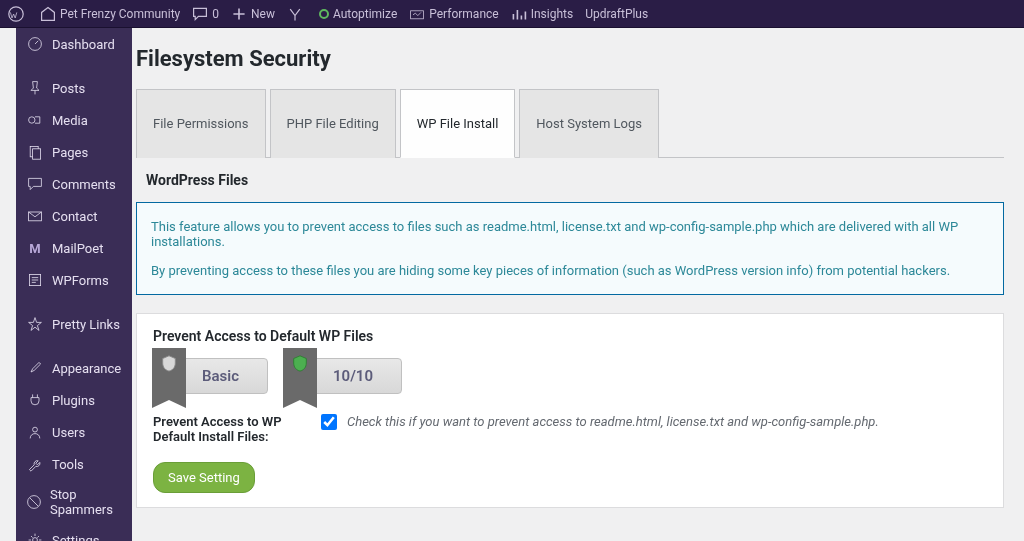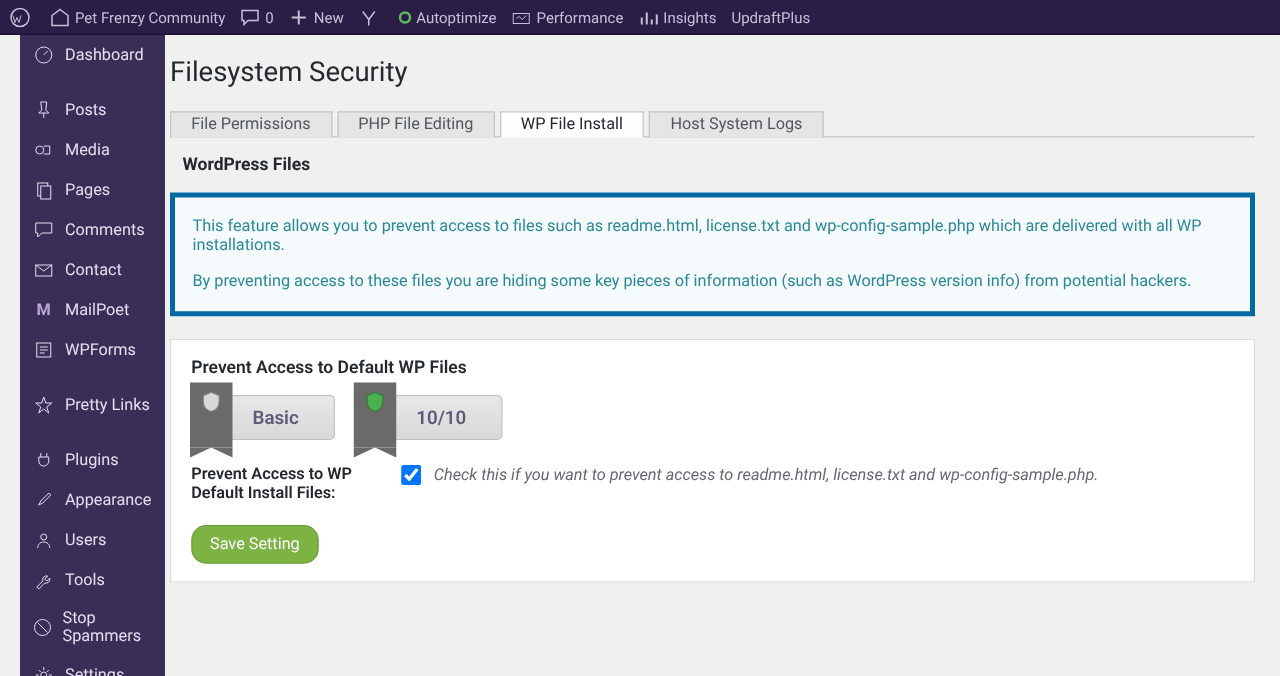--- a/index.html
+++ b/index.html
@@ -6,39 +6,39 @@
 body{background:#f0f0f1;width:1024px;height:541px;overflow:hidden}
 .toolbar{background:#2a1d46;height:28px;display:flex;align-items:center;padding:4px 8px;color:#c8bfd8;font-size:12px;border-bottom:1px solid #1a1030}
 .tb-item{display:flex;align-items:center;margin-right:12px;cursor:pointer;height:100%}
 .tb-item svg,.tb-item .ico{width:16px;height:16px;margin-right:4px;fill:#c8bfd8}
 .tb-circle{width:10px;height:10px;border:2px solid #5fb85f;border-radius:50%;margin-right:4px}
 .sidebar{position:absolute;left:16px;top:28px;width:116px;background:#3a2d56;height:513px}
 .side-item{display:flex;align-items:center;padding:7px 10px;color:#e5dff0;font-size:13px;cursor:pointer}
 .side-item .ico{width:18px;height:18px;margin-right:8px;display:flex;align-items:center;justify-content:center}
 .side-item svg{width:16px;height:16px;fill:#b8a8d8}
 .main{position:absolute;left:116px;top:28px;right:0;padding:18px 20px}
-h1{font-size:22px;font-weight:400;color:#23282d;margin-bottom:18px}
+h1{font-size:22px;font-weight:700;color:#23282d;margin-bottom:18px}
 .tabs{display:flex;border-bottom:1px solid #c3c4c7;margin-bottom:14px}
-.tab{padding:2px 16px;background:#e5e5e5;border:1px solid #c3c4c7;border-bottom:none;margin-right:4px;margin-bottom:-1px;font-size:13px;color:#50575e;cursor:pointer}
+.tab{padding:26px 16px;background:#e5e5e5;border:1px solid #c3c4c7;border-bottom:none;margin-right:4px;margin-bottom:-1px;font-size:13px;color:#50575e;cursor:pointer}
 .tab.active{background:#fefefe;border-bottom:1px solid #fefefe;color:#23282d}
 .section-title{font-size:14px;font-weight:700;color:#23282d;margin:0 0 14px 10px}
-.info-box{background:#f5fbfd;border:4px solid #0369a1;padding:16px 14px;font-size:13px;color:#2c8898;margin-bottom:18px}
+.info-box{background:#f5fbfd;border:1px solid #0369a1;padding:16px 14px;font-size:13px;color:#2c8898;margin-bottom:18px}
 .info-box p{margin-bottom:14px}
 .info-box p:last-child{margin-bottom:0}
 .card{background:#fff;border:1px solid #dcdcde;padding:14px 16px}
 .card-title{font-size:14px;font-weight:600;color:#23282d;margin-bottom:14px}
 .badges{display:flex;gap:16px;margin-bottom:20px}
 .badge{background:linear-gradient(#e8e8e8,#d8d8d8);border:1px solid #c0c0c0;border-radius:4px;display:flex;align-items:center;height:36px;padding-right:28px;position:relative}
 .badge-ribbon{width:34px;height:52px;background:#6a6a6a;position:relative;margin-top:-4px;margin-left:-2px;display:flex;align-items:flex-start;justify-content:center;padding-top:6px}
 .badge-ribbon:after{content:"";position:absolute;bottom:-8px;left:0;border-left:17px solid #6a6a6a;border-right:17px solid #6a6a6a;border-bottom:8px solid transparent}
 .badge-ribbon svg{width:18px;height:18px}
 .badge-text{margin-left:16px;font-size:15px;font-weight:600;color:#5c5c7a}
 .form-row{display:flex;align-items:flex-start;margin-bottom:18px}
 .form-label{width:168px;font-size:13px;font-weight:600;color:#23282d}
-.form-field{display:flex;align-items:center}
+.form-field{display:flex;align-items:flex-start}
 .form-field input{margin-right:10px;width:16px;height:16px}
 .form-field label{font-size:13px;font-style:italic;color:#646970}
 .save-btn{background:#7cb342;color:#fff;border:1px solid #6a9e38;padding:7px 14px;font-size:13px;cursor:pointer;border-radius:12px}
 </style>
 </head>
 <body>
 
 <div class="toolbar">
   <div class="tb-item">
       <svg viewBox="0 0 20 20">
@@ -165,32 +165,32 @@
         <svg viewBox="0 0 20 20">
           <path d="M10 2l2 6h6l-5 4 2 6-5-4-5 4 2-6-5-4h6z" fill="none" stroke="currentColor"></path>
         </svg>
       </span>
       <span>Pretty Links</span>
     </div>
   <div style="height:12px"></div>
   <div class="side-item">
       <span class="ico">
         <svg viewBox="0 0 20 20">
+          <path d="M15 3l2 2-8 8-4 2 2-4z" fill="none" stroke="currentColor"></path>
+        </svg>
+      </span>
+      <span>Appearance</span>
+    </div>
+  <div class="side-item">
+      <span class="ico">
+        <svg viewBox="0 0 20 20">
           <path d="M7 3v4M13 3v4M5 7h10v4a5 5 0 01-10 0z" fill="none" stroke="currentColor"></path>
         </svg>
       </span>
       <span>Plugins</span>
-    </div>
-  <div class="side-item">
-      <span class="ico">
-        <svg viewBox="0 0 20 20">
-          <path d="M15 3l2 2-8 8-4 2 2-4z" fill="none" stroke="currentColor"></path>
-        </svg>
-      </span>
-      <span>Appearance</span>
     </div>
   <div class="side-item">
       <span class="ico">
         <svg viewBox="0 0 20 20">
           <circle cx="10" cy="7" r="3" fill="none" stroke="currentColor"></circle>
           <path d="M4 18c0-4 3-6 6-6s6 2 6 6" fill="none" stroke="currentColor"></path>
         </svg>
       </span>
       <span>Users</span>
     </div>

